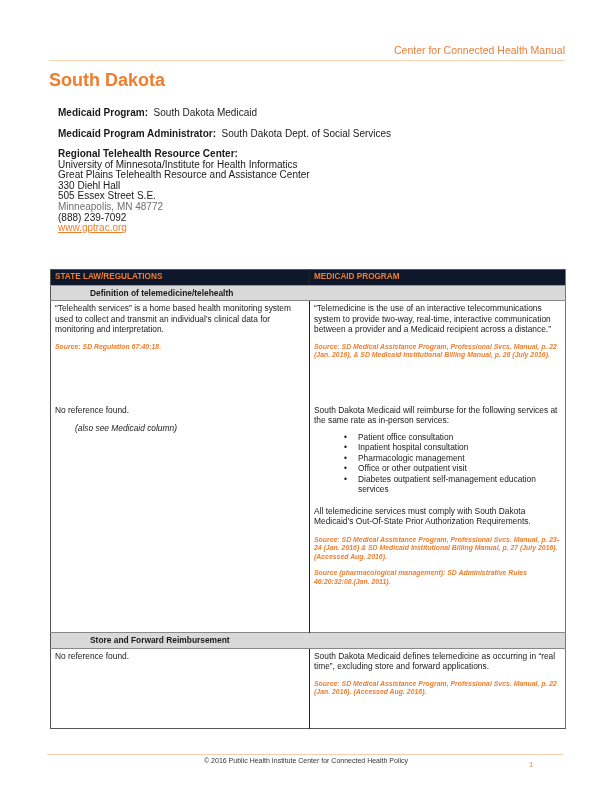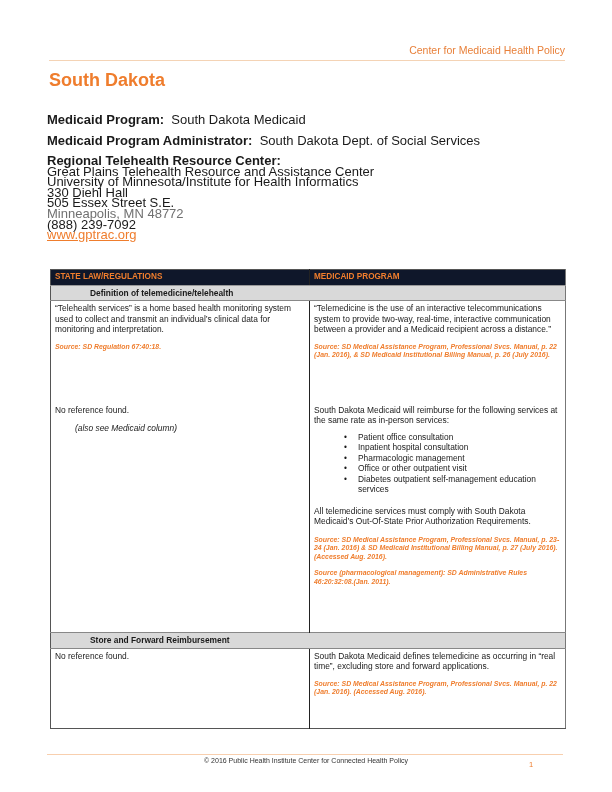--- a/index.html
+++ b/index.html
@@ -1,21 +1,21 @@
 <!DOCTYPE html>
 <html><head>
 <meta charset="utf-8">
 <style>
   html, body { margin: 0; padding: 0; background: #ffffff; }
   body { width: 612px; height: 792px; position: relative; overflow: hidden;
          font-family: "Liberation Sans", sans-serif; color: #1a1a1a; }
   .org-header { position: absolute; top: 44px; right: 47px; font-size: 10.5px; color: #e8803a; }
   .top-rule { position: absolute; top: 60px; left: 49px; width: 516px; height: 1px; background: #f4d3b5; }
   .title { position: absolute; top: 70px; left: 49px; font-size: 18px; font-weight: bold; color: #ef7d2d; }
-  .meta { position: absolute; left: 47px; font-size: 13px; line-height: 10.6px; margin-top: 7px; }
+  .meta { position: absolute; left: 58px; font-size: 10px; line-height: 10.6px; }
   .meta b { font-weight: bold; }
   .meta1 { top: 108px; }
   .meta2 { top: 129px; }
   .rtrc { top: 149px; }
   .rtrc .gray { color: #707070; }
   .rtrc .link { color: #ef7d2d; text-decoration: underline; }
 
   table.main { position: absolute; top: 269px; left: 50px; width: 516px;
                border-collapse: collapse; font-size: 8.4px; line-height: 10.5px;
                border: 1px solid #555; border-right: 1.5px solid #777; border-bottom: 1.5px solid #555; }
@@ -31,36 +31,36 @@
   ul { margin: 6px 0 0 0; padding-left: 30px; }
   ul li { list-style: none; position: relative; padding-left: 14px; }
   ul li::before { content: "•"; position: absolute; left: 0; }
   .footer-rule { position: absolute; top: 754px; left: 47px; width: 516px; height: 1px; background: #f8cfae; }
   .footer-text { position: absolute; top: 757px; left: 0; width: 612px; text-align: center; font-size: 7px; color: #333; }
   .page-num { position: absolute; top: 760px; left: 529px; font-size: 7.5px; color: #ef7d2d; }
 </style>
 </head>
 <body>
 
-<div class="org-header">Center for Medicaid Health Policy</div>
+<div class="org-header">Center for Connected Health Manual</div>
 <div class="top-rule"></div>
 <div class="title">South Dakota</div>
 
 <div class="meta meta1">
   <b>Medicaid Program:</b>&nbsp;
   <span>South Dakota Medicaid</span>
 </div>
 <div class="meta meta2">
   <b>Medicaid Program Administrator:</b>&nbsp;
   <span>South Dakota Dept. of Social Services</span>
 </div>
 <div class="meta rtrc">
   <div><b>Regional Telehealth Resource Center:</b></div>
+  <div>University of Minnesota/Institute for Health Informatics</div>
   <div>Great Plains Telehealth Resource and Assistance Center</div>
-  <div>University of Minnesota/Institute for Health Informatics</div>
   <div>330 Diehl Hall</div>
   <div>505 Essex Street S.E.</div>
   <div class="gray">Minneapolis, MN 48772</div>
   <div>(888) 239-7092</div>
   <div><a class="link">www.gptrac.org</a></div>
 </div>
 
 <table class="main">
   <tbody>
       <tr>

